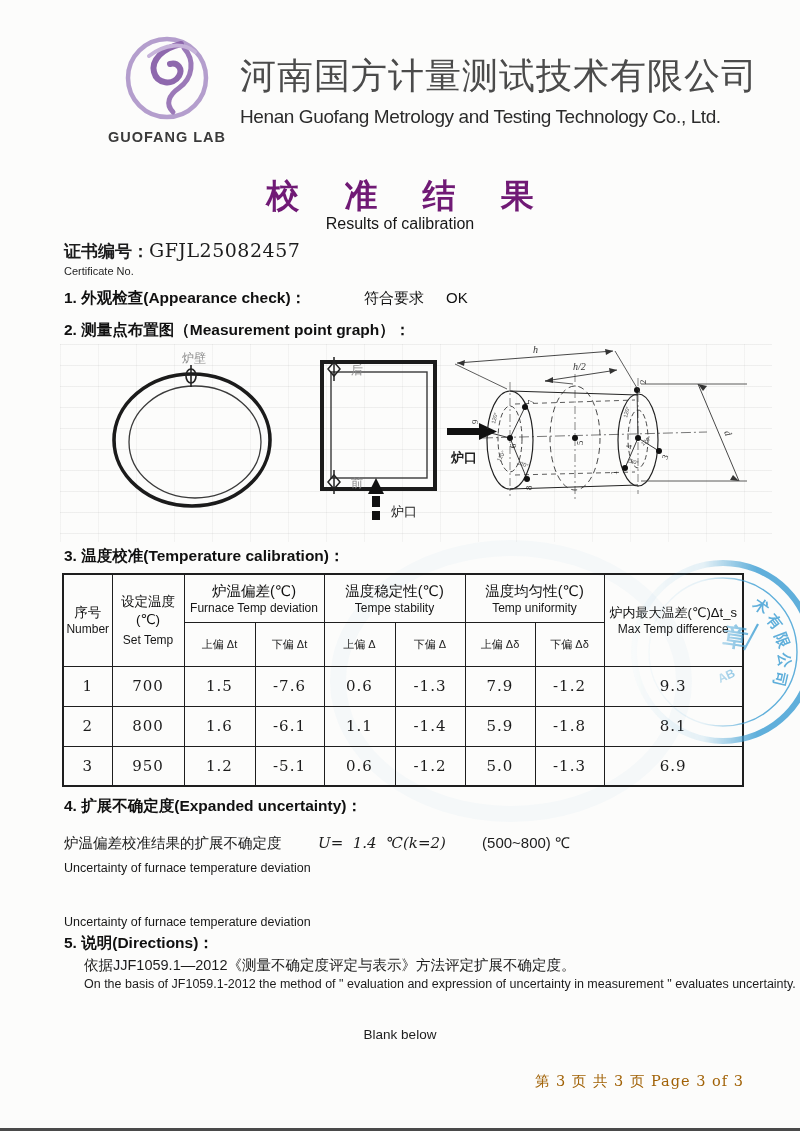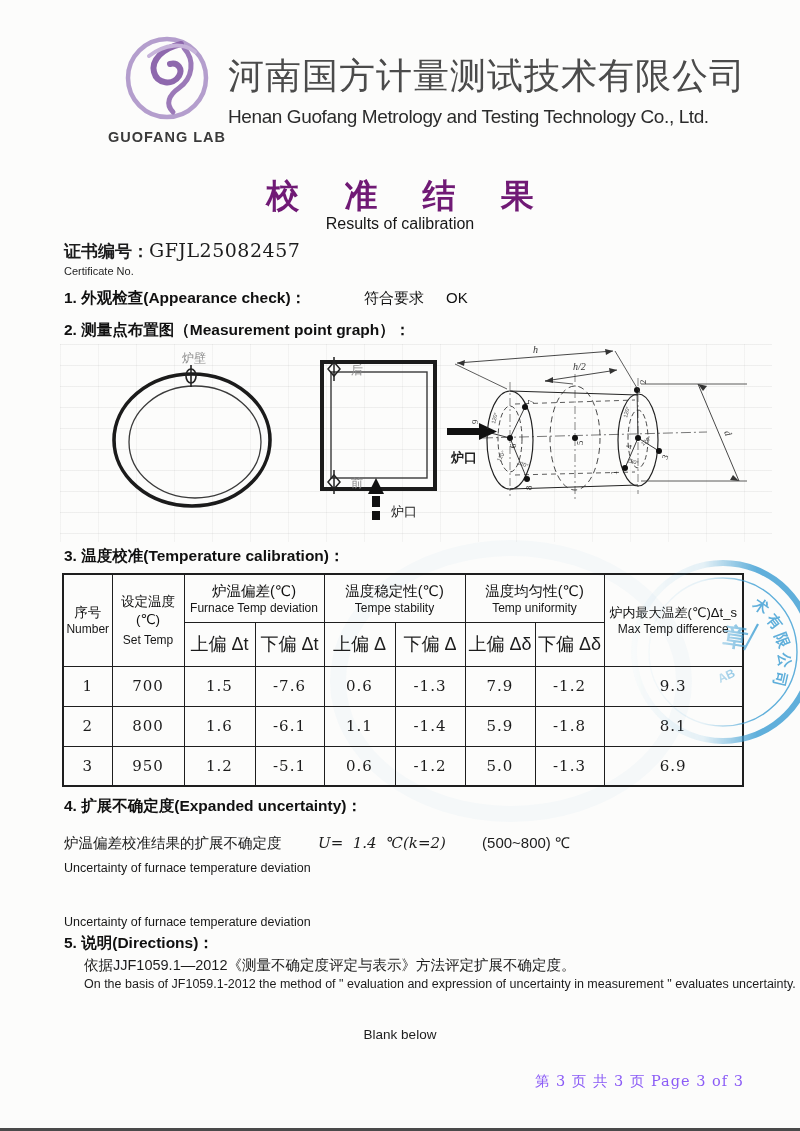--- a/index.html
+++ b/index.html
@@ -2,21 +2,21 @@
 <html><head>
 <meta charset="utf-8">
 <style>
   html,body{margin:0;padding:0;background:#e8e8e8;}
   .page{position:relative;width:800px;height:1131px;margin:0 auto;background:#fcfcfb;
         overflow:hidden;font-family:"Liberation Sans","DejaVu Sans",sans-serif;color:#1c1c1c;}
   
   .header{position:absolute;left:106px;top:34px;display:flex;align-items:flex-start;}
   .logo{width:122px;text-align:center;}
   .logo-label{font-size:14.5px;font-weight:600;letter-spacing:1px;color:#3a3a3a;margin-top:1px;}
-  .company{margin-left:0;padding-top:18px;}
+  .company{margin-left:12px;padding-top:18px;}
   .company-cn{font-size:36px;font-weight:500;color:#4b4b4b;letter-spacing:1px;white-space:nowrap;}
   .company-en{font-size:19px;font-weight:normal;color:#2b2b2b;letter-spacing:-0.4px;margin-top:5px;white-space:nowrap;}
   
   .title-cn{position:absolute;left:0;top:174px;width:100%;text-align:center;
             font-size:33px;font-weight:bold;letter-spacing:18px;text-indent:18px;color:#701a75;}
   .title-en{position:absolute;left:0;top:215px;width:100%;text-align:center;font-size:16px;color:#161616;}
   
   .cert{position:absolute;left:64px;top:239px;}
   .cert-line{font-size:17px;font-weight:bold;}
   .cert-no{font-family:"DejaVu Serif","Liberation Serif",serif;font-weight:normal;font-size:19px;letter-spacing:0.5px;}
@@ -35,36 +35,36 @@
   .gdark{fill:#222;}
   .dim{font-size:10px;font-style:italic;fill:#333;font-family:"Liberation Serif",serif;}
   .pt{font-size:8.5px;fill:#222;font-family:"Liberation Serif",serif;}
   .ang{font-size:5.5px;fill:#444;font-family:"Liberation Sans",sans-serif;}
   
   table.cal{position:absolute;left:62px;top:573px;border-collapse:collapse;table-layout:fixed;}
   table.cal th,table.cal td{border:1.5px solid #1e1e1e;padding:0;text-align:center;vertical-align:middle;font-weight:normal;}
   table.cal{border:2px solid #1e1e1e;}
   .hcn{font-size:13.5px;color:#0f0f0f;}
   .hen{font-size:12px;color:#161616;}
-  .hsub{font-size:18px;}
+  .hsub{font-size:11px;}
   td.val{font-family:"DejaVu Serif","Liberation Serif",serif;font-size:15px;letter-spacing:1px;}
   
   .u-row{position:absolute;left:64px;white-space:nowrap;font-size:14.5px;}
   .u-label{display:inline-block;width:250px;}
   .u-val{display:inline-block;width:160px;font-family:"DejaVu Serif","Liberation Serif",serif;font-style:italic;font-size:15px;}
   .u-range{display:inline-block;font-size:15px;font-family:"Liberation Sans",sans-serif;}
   .u-en{position:absolute;left:64px;font-size:12.5px;color:#181818;}
   
   .dir-cn{position:absolute;left:84px;top:956px;font-size:14.5px;}
   .dir-en{position:absolute;left:84px;top:977px;font-size:12.5px;}
   .blank-cn{position:absolute;left:0;top:1003px;width:100%;text-align:center;font-size:19px;letter-spacing:3px;}
   .blank-en{position:absolute;left:0;top:1027px;width:100%;text-align:center;font-size:13.5px;}
   
   .footer{position:absolute;right:56px;top:1072px;font-family:"DejaVu Serif","Liberation Serif",serif;
-          font-size:14.5px;letter-spacing:1px;color:#8b5cf6;}
+          font-size:14.5px;letter-spacing:1px;color:#a16207;}
   .bottom-edge{position:absolute;left:0;bottom:0;width:100%;height:3px;background:#2a2a2a;opacity:.85;}
   
   .stamp{position:absolute;left:640px;top:548px;width:170px;height:210px;overflow:visible;}
   .wm{position:absolute;left:330px;top:540px;width:330px;height:250px;border:16px solid rgba(90,155,210,0.045);
       border-radius:50%;pointer-events:none;}
 </style>
 </head>
 <body>
 
 <div class="page">

